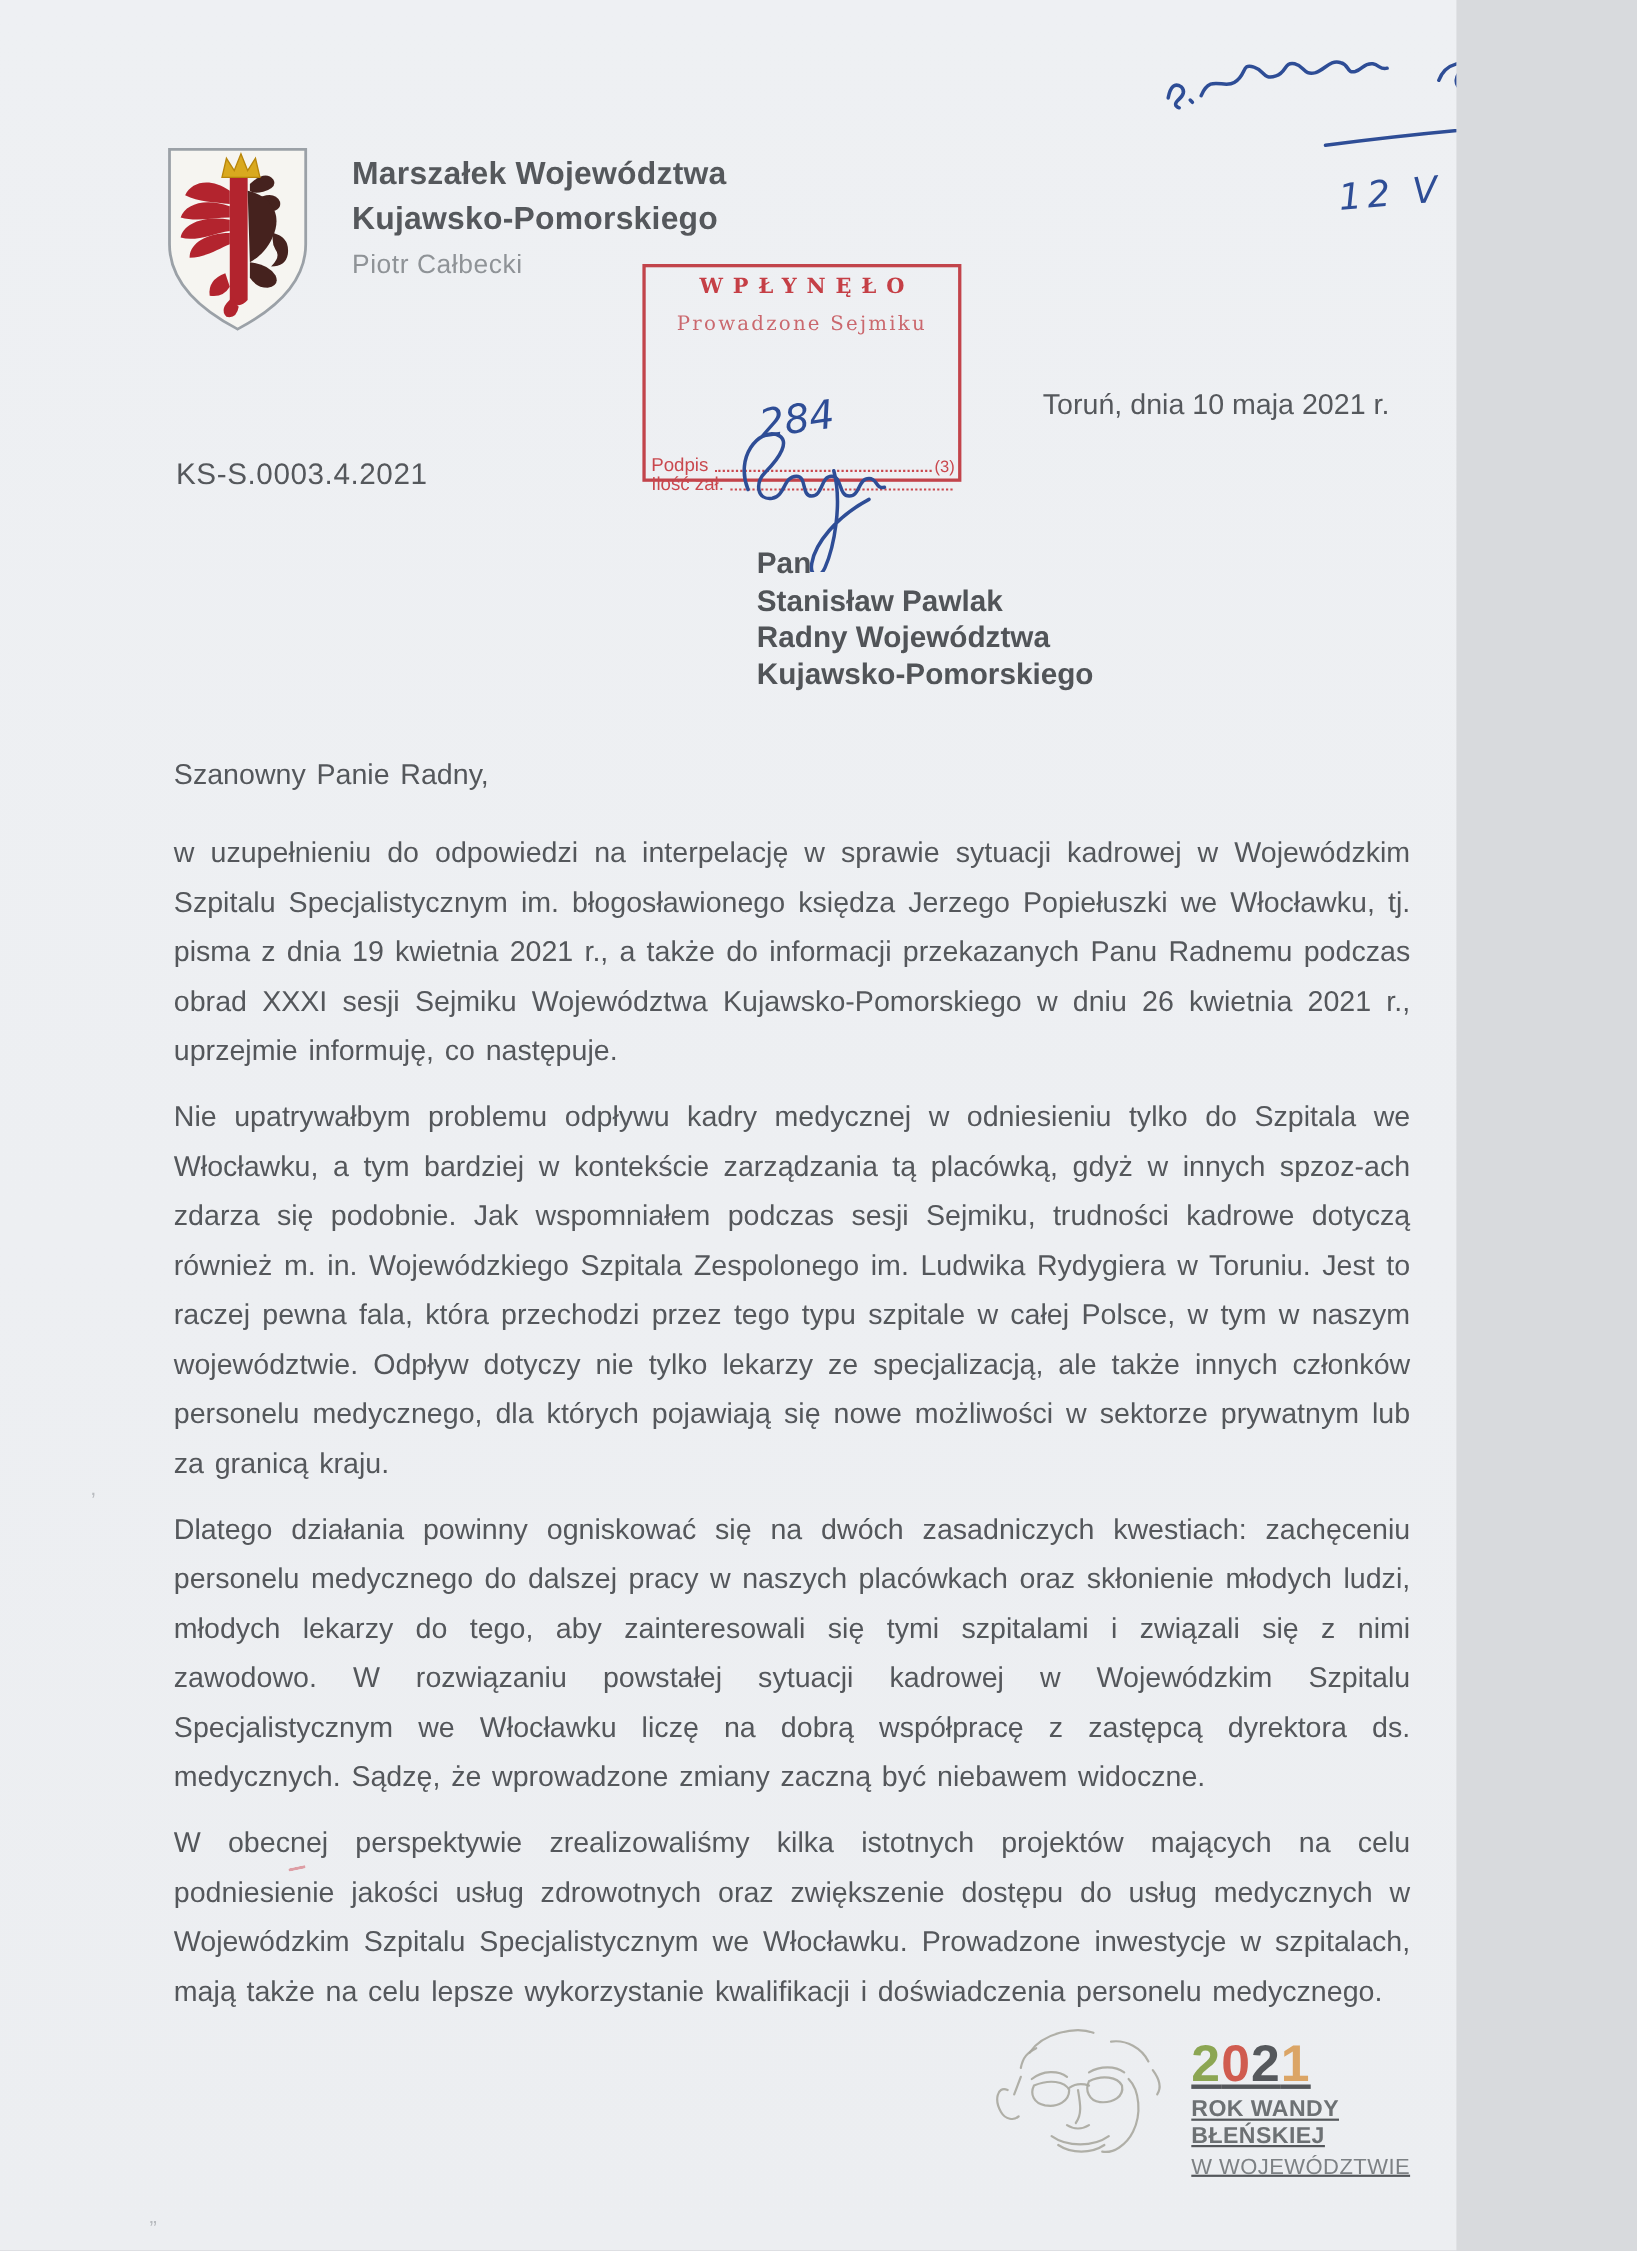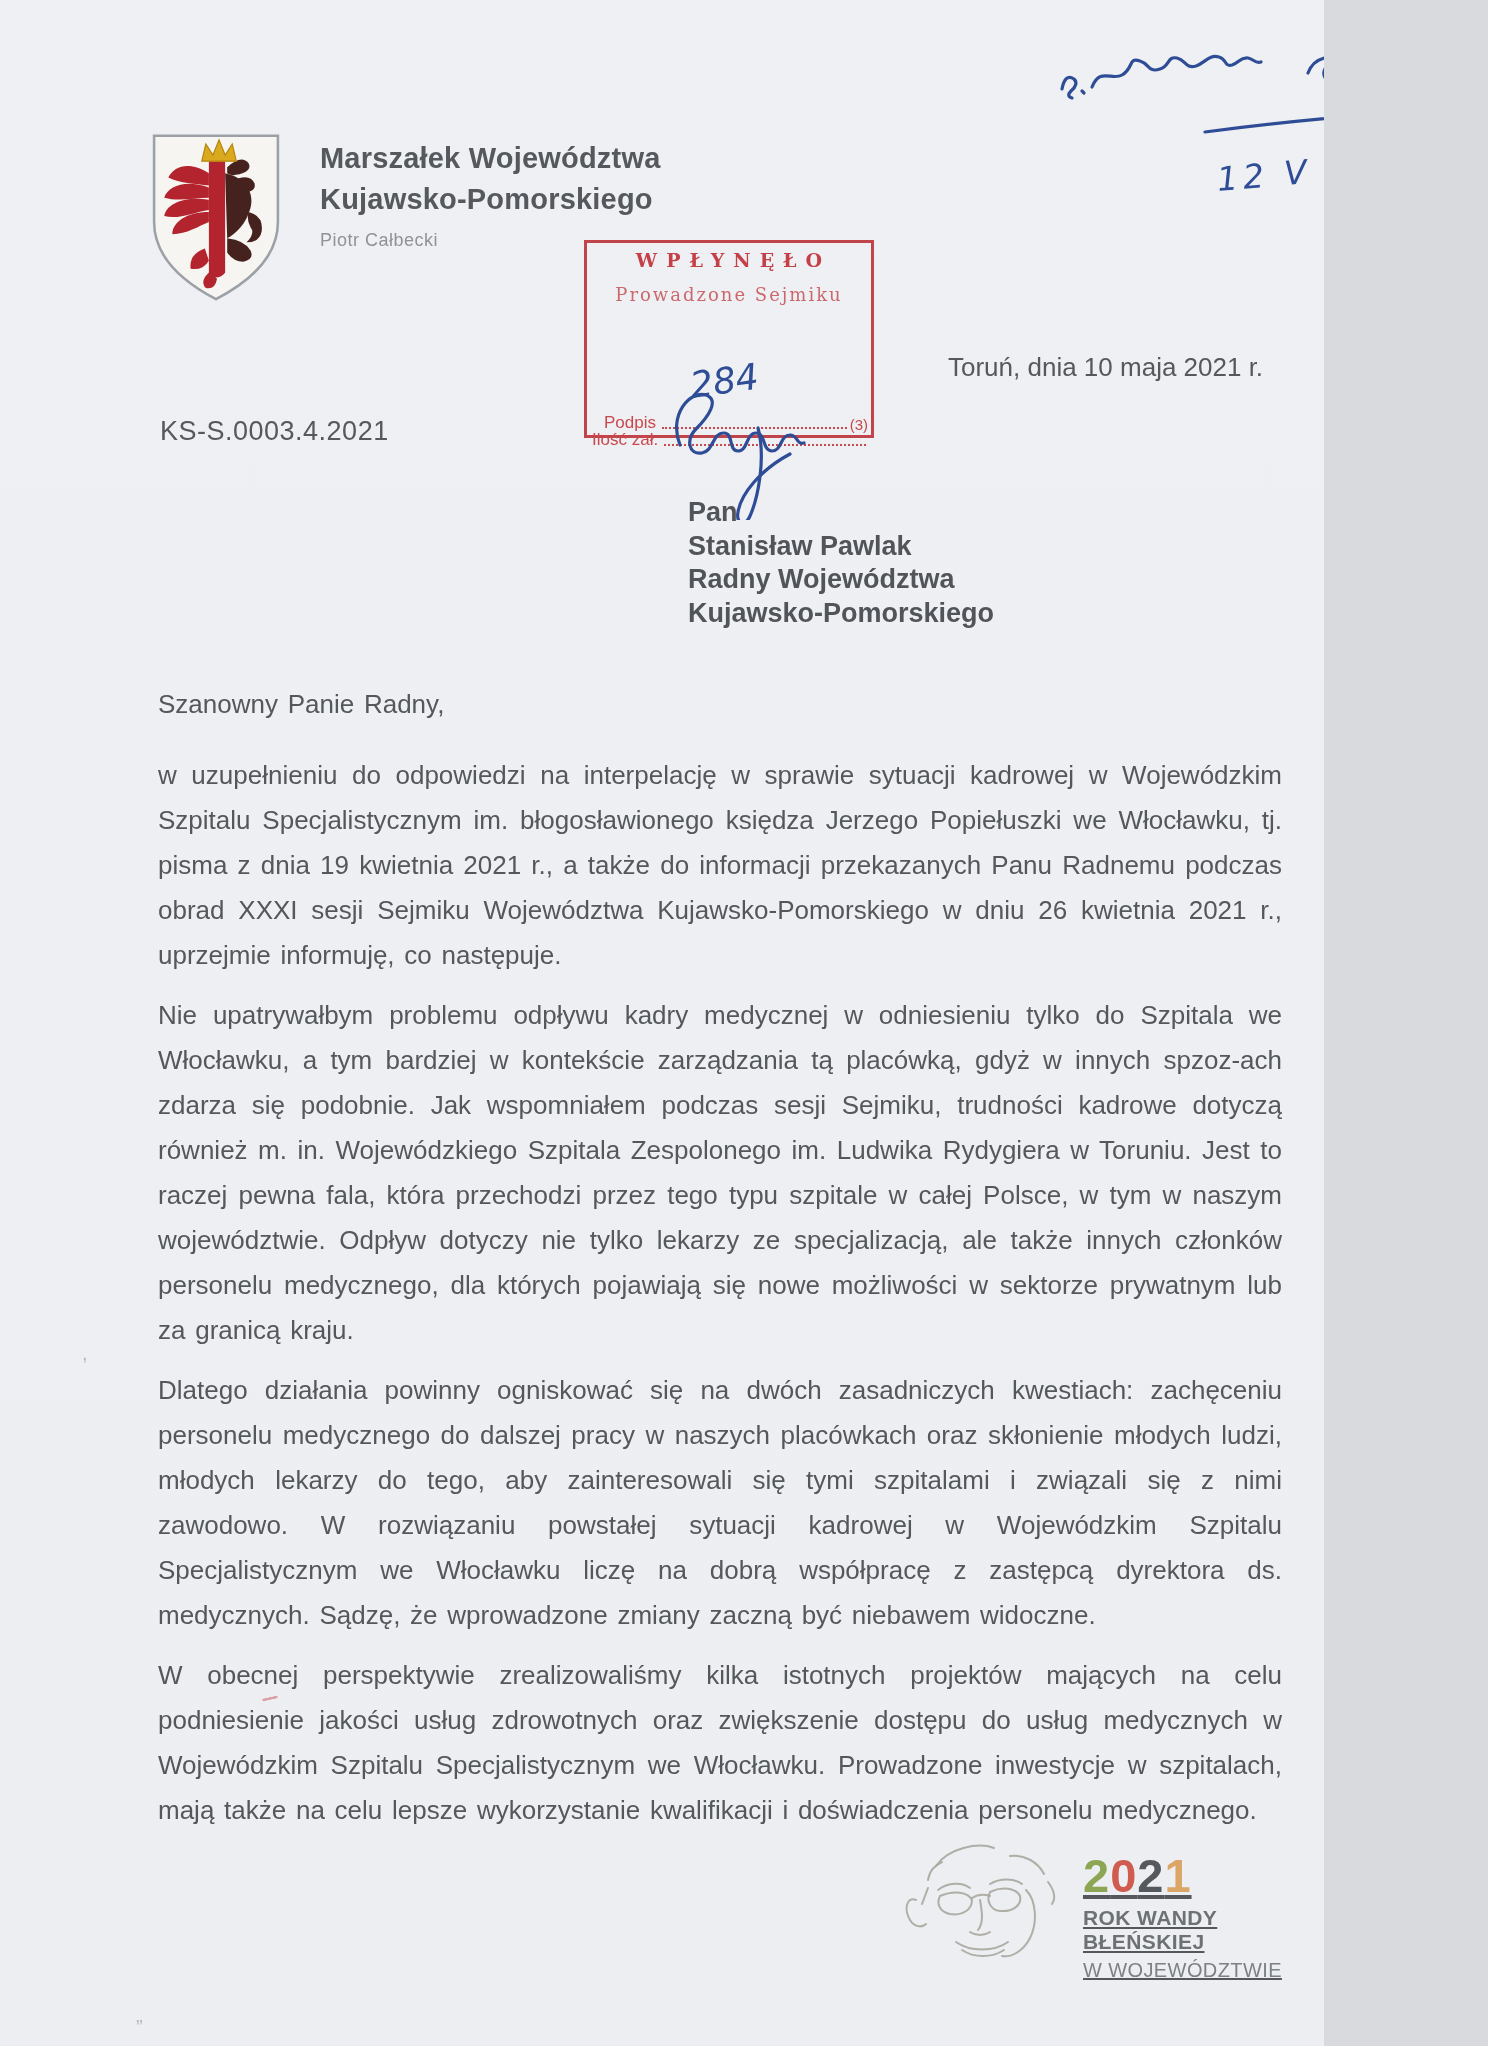--- a/index.html
+++ b/index.html
@@ -6,21 +6,21 @@
   .page{
     position:relative; width:1324px; height:2046px;
     background:linear-gradient(180deg,#eef0f3 0%,#edeff2 55%,#eceef1 100%);
     font-family:"Liberation Sans", sans-serif;
     color:#54575b; overflow:hidden;
   }
   
   .coa{position:absolute; left:148px; top:130px; width:136px; height:174px;}
   .org{position:absolute; left:320px; top:138px; line-height:41px;}
   .org .l1,.org .l2{font-size:29px; font-weight:bold; color:#55585c; letter-spacing:.2px;}
-  .org .l3{font-size:18px; color:#8f9397; letter-spacing:.5px;}
+  .org .l3{font-size:24px; color:#8f9397; letter-spacing:.5px;}
   
   .annot{position:absolute; left:1040px; top:25px; width:430px; height:210px;}
   .annot text{font-family:"DejaVu Sans",sans-serif; font-style:italic; fill:#2e4d96;}
   
   .stamp{
     position:absolute; left:584px; top:240px; width:290px; height:198px;
     border:3px solid #c2444b; box-sizing:border-box;
   }
   .stamp-title{
     position:absolute; top:6px; left:0; right:0; text-align:center;
@@ -37,21 +37,21 @@
   .stamp-date{
     display:inline-block; font-size:38px; color:#cb464c;
     transform:scaleX(.6); transform-origin:center; letter-spacing:1px; word-spacing:10px;
     font-weight:500;
   }
   .stamp-row{
     position:absolute; left:2px; right:2px; display:flex; align-items:flex-end;
     font-size:17px; color:#c9484e;
   }
   .stamp-row.r1{top:144px;margin-top:43px;}
-  .stamp-row.r2{top:170px;margin-left:12px;}
+  .stamp-row.r2{top:170px;}
   .stamp-row .lbl{padding-left:3px; white-space:nowrap;}
   .leader{flex:1 1 auto; border-bottom:2px dotted #c9484e; margin:0 3px 4px 6px; height:1px;}
   .corner{font-size:15px; padding-right:1px;}
   
   .place-date{position:absolute; left:948px; top:352px; font-size:26px; color:#55585c;}
   .refno{position:absolute; left:160px; top:416px; font-size:27px; color:#55585c; letter-spacing:.5px;}
   .recipient{position:absolute; left:688px; top:496px; font-size:27px; font-weight:bold;
              color:#515458; line-height:33.5px;}
   
   .bodycol{position:absolute; left:158px; top:682px; width:1124px;

